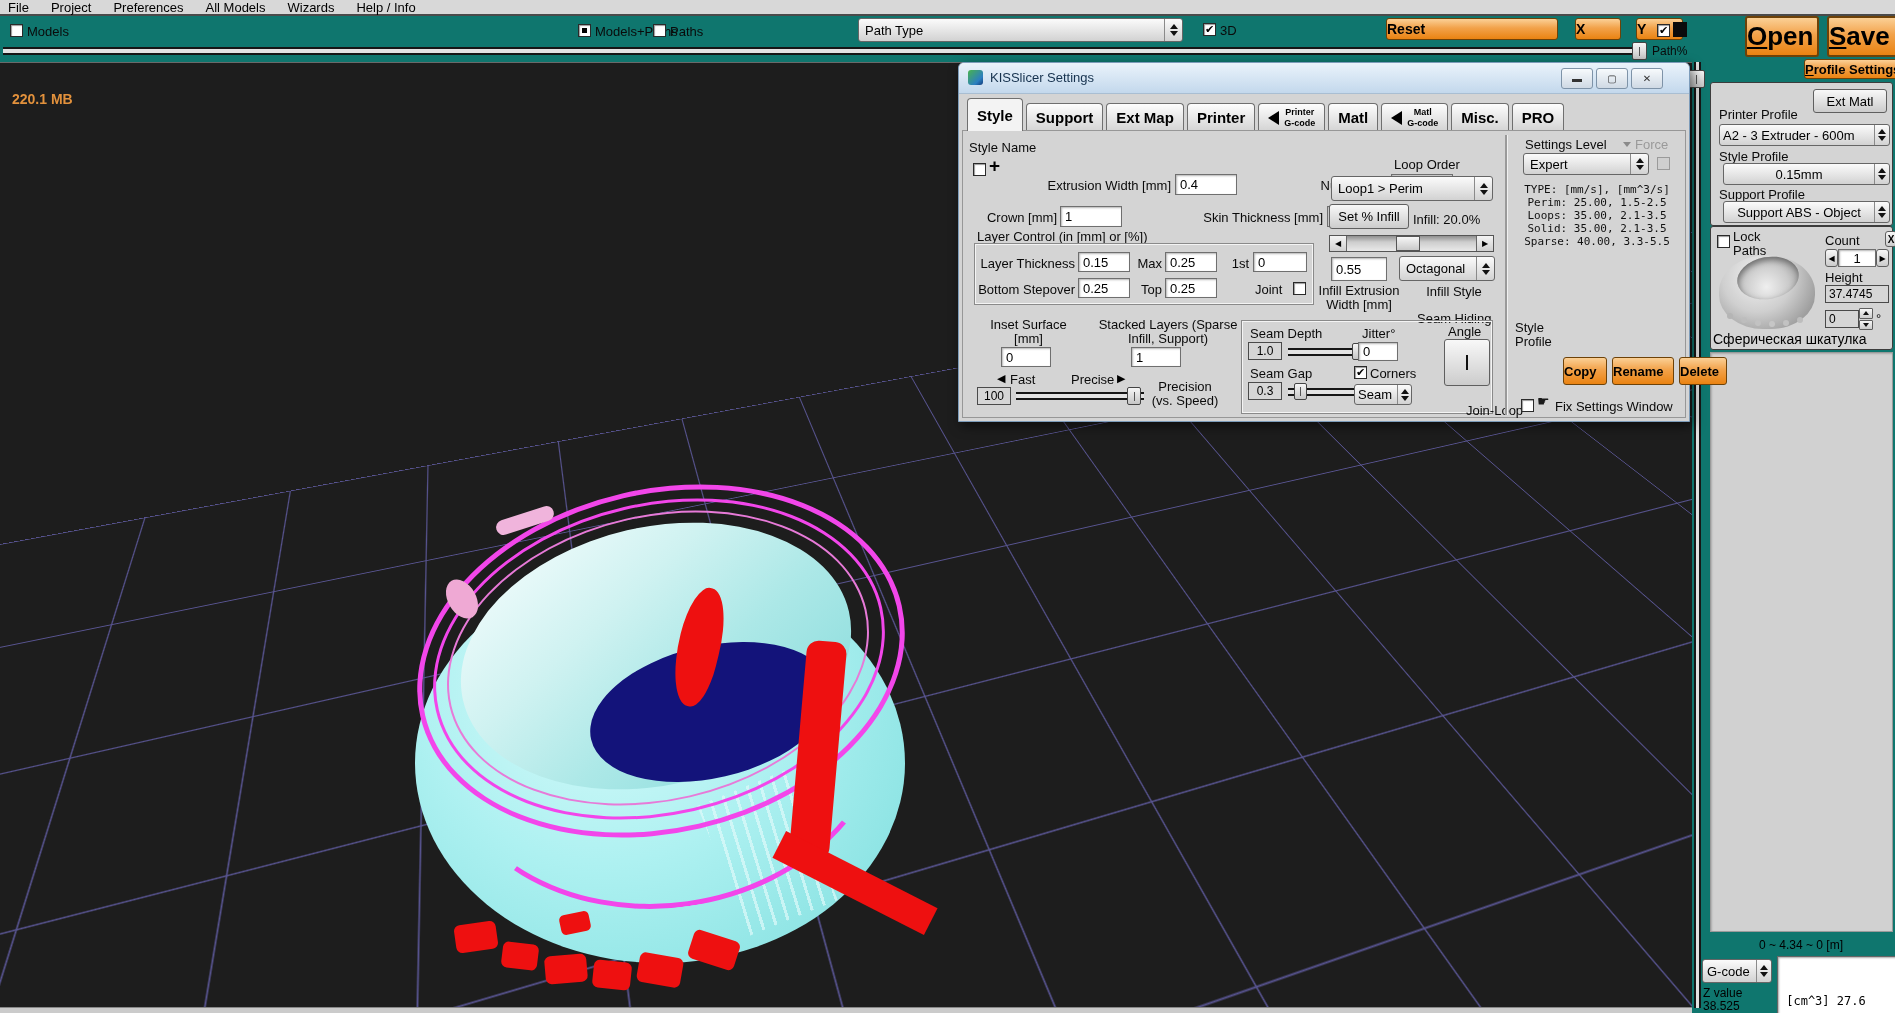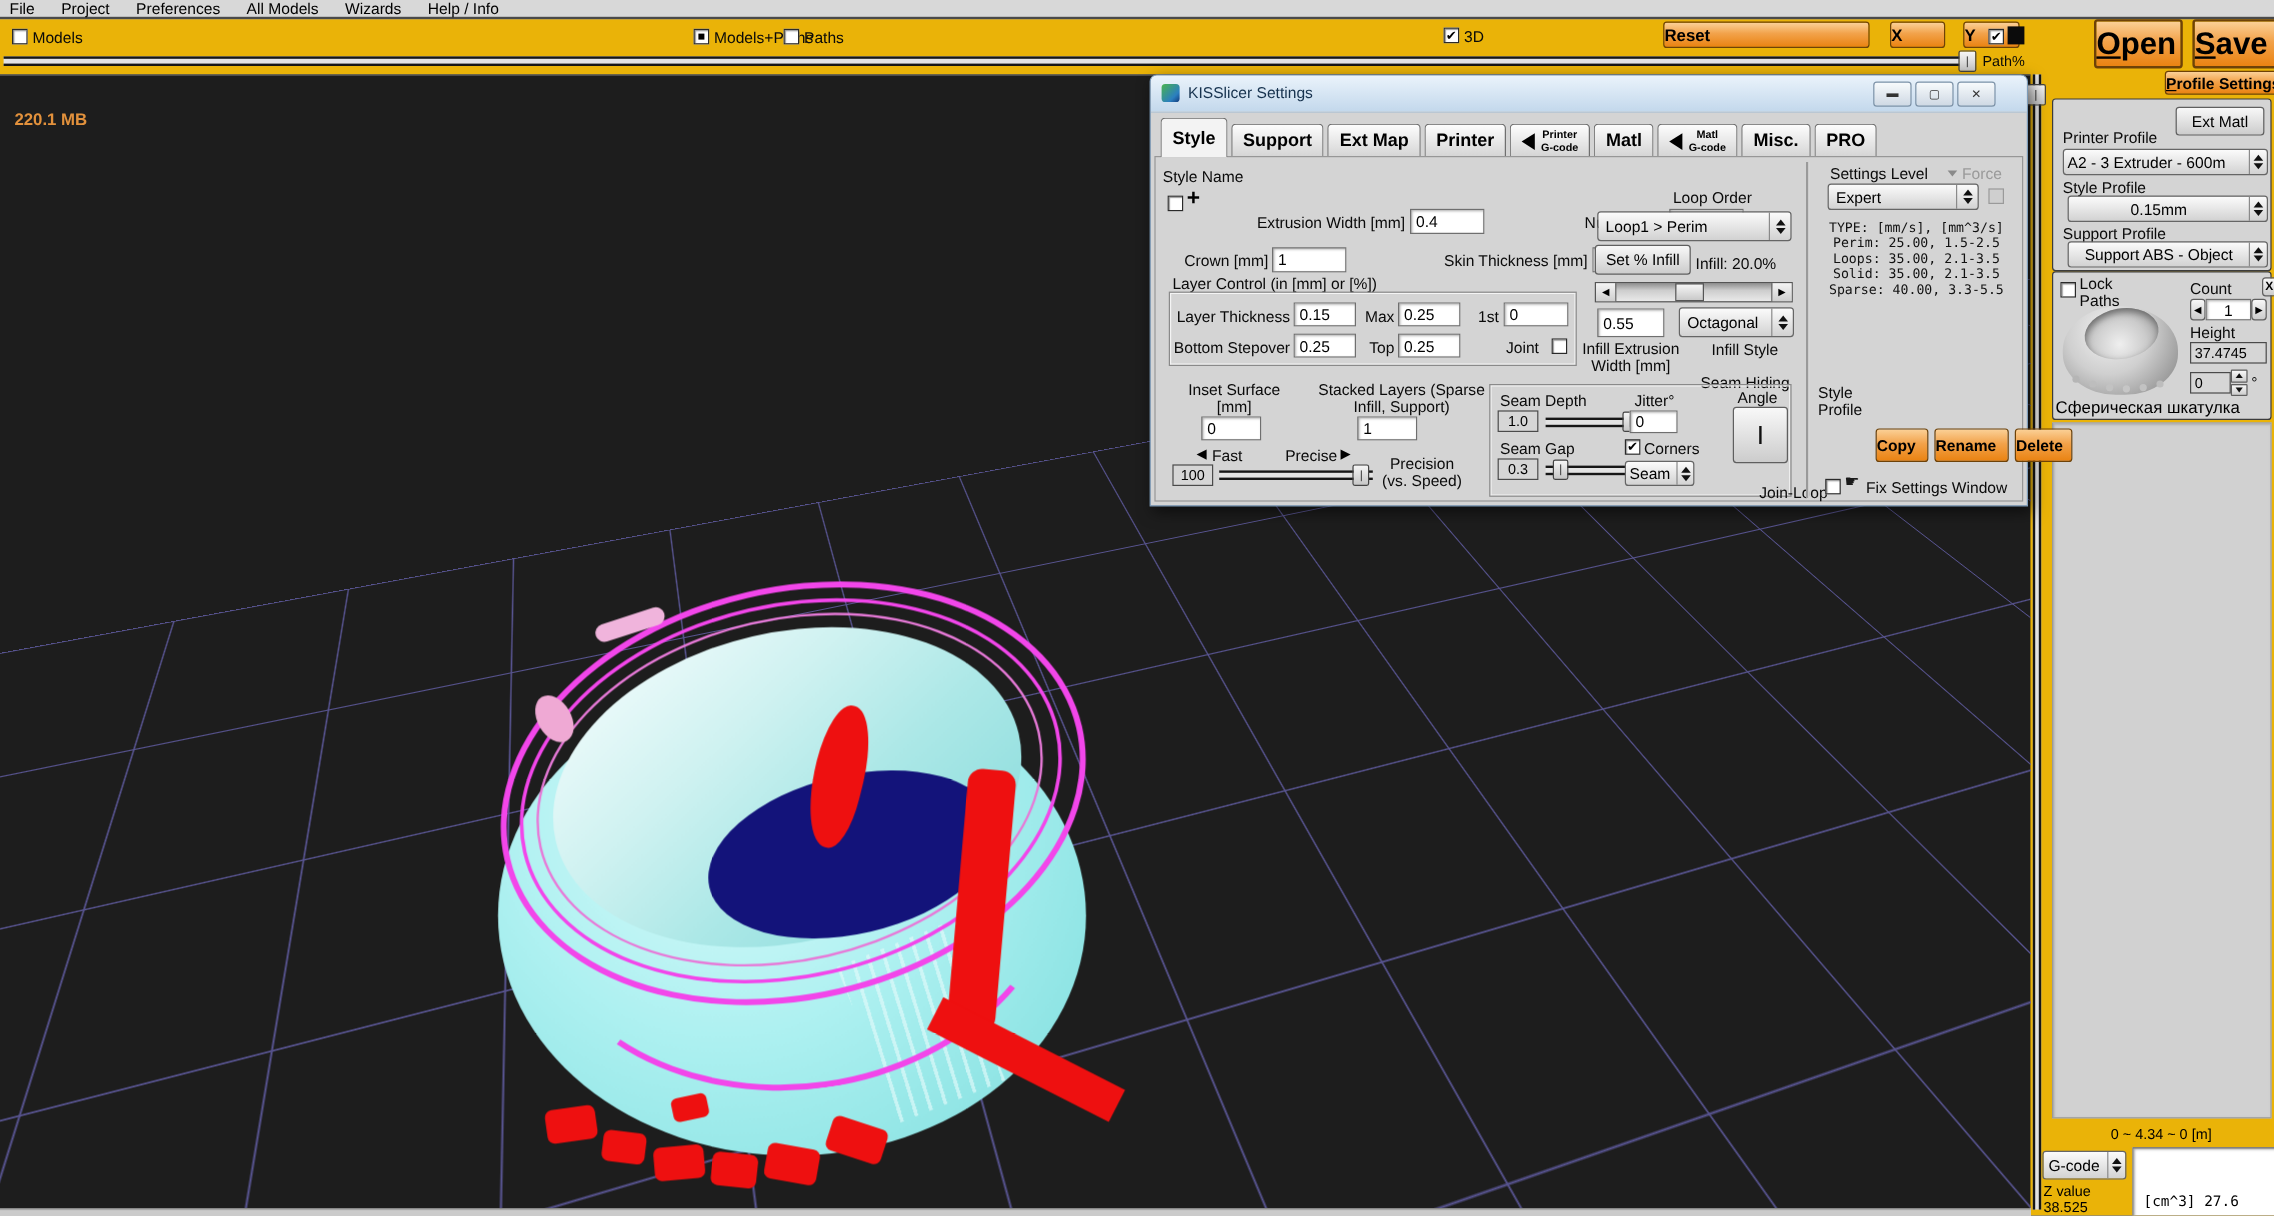--- a/index.html
+++ b/index.html
@@ -1,16 +1,16 @@
 <!DOCTYPE html>
 <html><head>
 <meta charset="utf-8">
 <style>
   html,body{margin:0;padding:0;background:#9a9a9a;font-family:"Liberation Sans",sans-serif;}
-  #app{position:relative;width:1895px;height:1013px;background:#eab308;overflow:hidden;}
+  #app{position:relative;width:1895px;height:1013px;background:#0f766e;overflow:hidden;}
   .abs{position:absolute;}
   .lbl{font-size:13px;color:#0a0a0a;white-space:nowrap;}
   .sm{font-size:12px;}
   .wrap{white-space:normal;text-align:center;line-height:1.1;}
   .right{text-align:right;}
   .mono{font-family:"DejaVu Sans Mono",monospace;}
   .cb{width:13px;height:13px;background:#fff;border:1px solid #2a2a2a;box-shadow:inset 1px 1px 1px #999;
       display:flex;align-items:center;justify-content:center;font-size:11px;color:#000;box-sizing:border-box;}
   .cb.on::before{content:"✔";margin-top:-1px;}
   .cb.dot::before{content:"";width:5px;height:5px;background:#000;}
@@ -72,20 +72,27 @@
   <div class="abs" style="left:0;top:16px;width:1895px;height:28px;">
     <span class="cb abs" style="left:10px;top:8px;"></span>
     <span class="lbl abs" style="left:27px;top:8px;">Models</span>
 
     <span class="cb dot abs" style="left:578px;top:8px;"></span>
     <span class="lbl abs" style="left:595px;top:8px;">Models+Paths</span>
 
     <span class="cb abs" style="left:653px;top:8px;"></span>
     <span class="lbl abs" style="left:670px;top:8px;">Paths</span>
 
+    <div class="dd abs" style="left:858px;top:2px;width:325px;height:24px;">
+      <span class="txt">Path Type</span>
+      <span class="ud">
+          <span class="tu"></span>
+          <span class="td"></span>
+        </span>
+    </div>
 
     <span class="cb on abs" style="left:1203px;top:7px;"></span>
     <span class="lbl abs" style="left:1220px;top:7px;">3D</span>
 
     <div class="orange abs" style="left:1338px;top:2px;width:172px;height:22px;font-size:14px;">
       <span>Reset</span>
     </div>
     <div class="orange abs" style="left:1527px;top:2px;width:46px;height:22px;font-size:14px;">
       <span>X</span>
     </div>

